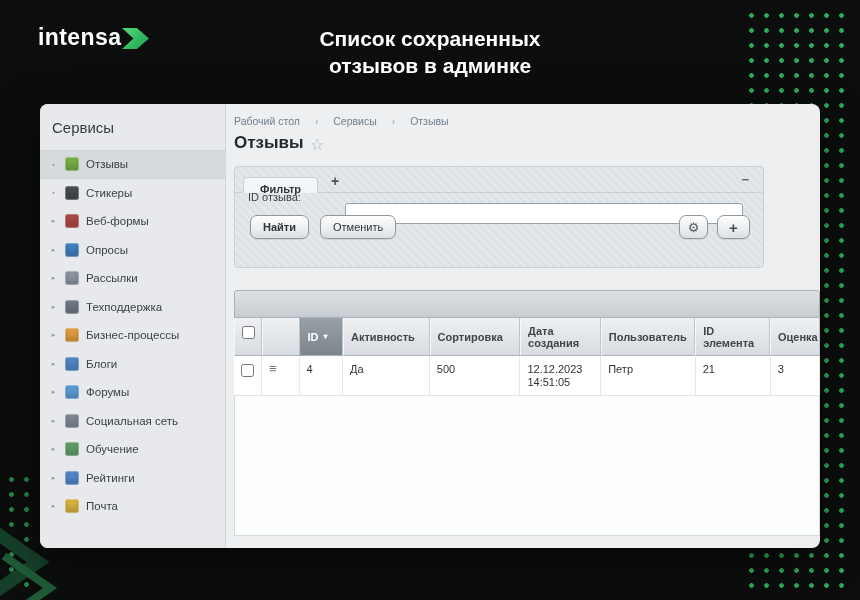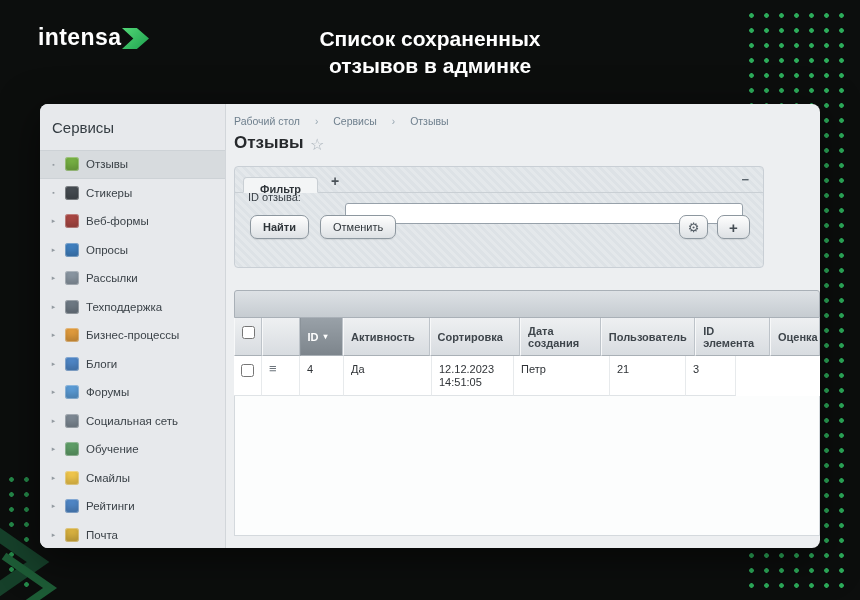--- a/index.html
+++ b/index.html
@@ -159,25 +159,20 @@
           <span class="s-icon" style="background-color: rgb(125, 136, 147);"></span>
           <span class="side-label">Социальная сеть</span>
         </div>
         <div class="side-item">
           <span class="marker">▸</span>
           <span class="s-icon" style="background-color: rgb(95, 158, 104);"></span>
           <span class="side-label">Обучение</span>
         </div>
         <div class="side-item">
           <span class="marker">▸</span>
-          <span class="s-icon" style="background-color: rgb(240, 198, 75);"></span>
-          <span class="side-label">Смайлы</span>
-        </div>
-        <div class="side-item">
-          <span class="marker">▸</span>
           <span class="s-icon" style="background-color: rgb(79, 134, 198);"></span>
           <span class="side-label">Рейтинги</span>
         </div>
         <div class="side-item">
           <span class="marker">▸</span>
           <span class="s-icon" style="background-color: rgb(216, 177, 63);"></span>
           <span class="side-label">Почта</span>
         </div>
       </div>
     </div>
@@ -228,20 +223,21 @@
         </div>
         <div class="grid-row">
           <div class="tc c0 cb-cell">
             <input type="checkbox" style="">
           </div>
           <div class="tc c1">
             <span class="row-menu">≡</span>
           </div>
           <div class="tc c2">4</div>
           <div class="tc c3">Да</div>
+          <div class="tc c4">500</div>
           <div class="tc c5">
             <div>12.12.2023</div>
             <div>14:51:05</div>
           </div>
           <div class="tc c6">Петр</div>
           <div class="tc c7">21</div>
           <div class="tc c8">3</div>
         </div>
         <div class="grid-empty"></div>
       </div>

